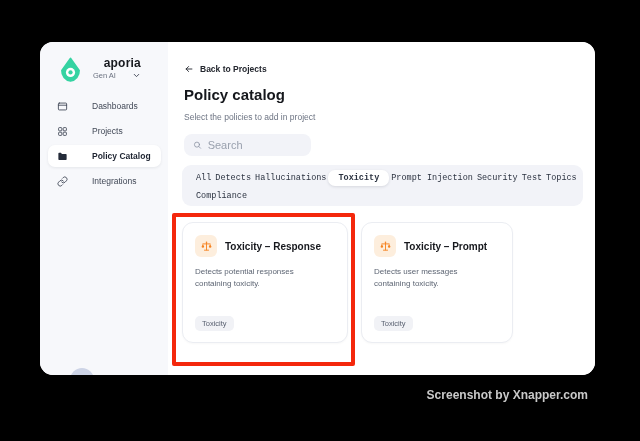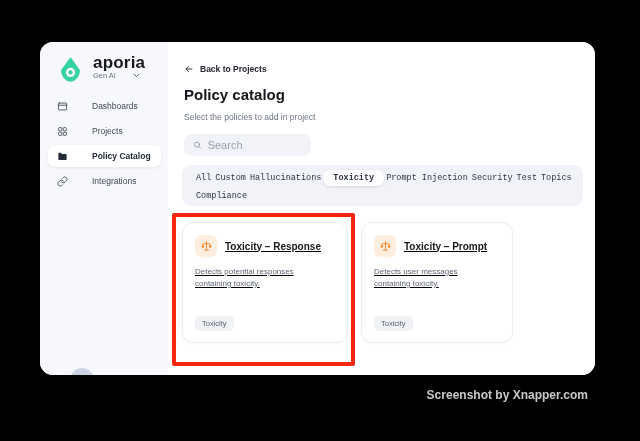--- a/index.html
+++ b/index.html
@@ -6,21 +6,21 @@
   html,body { background:#000; }
   .stage { position:relative; width:640px; height:441px; background:#000; overflow:hidden; }
 
   .window { position:absolute; left:40px; top:42px; width:555px; height:333px;
             background:#fff; border-radius:13px; overflow:hidden; }
 
   
   .sidebar { position:absolute; left:0; top:0; bottom:0; width:128px; background:#f7f8fb; }
   .brand-block { position:absolute; top:14px; left:17px; display:flex; gap:9px; align-items:flex-start; }
   .brand-col { display:flex; flex-direction:column; }
-  .brand-name { font-size:17px; font-weight:700; color:#16181d; letter-spacing:.2px; line-height:14px; }
+  .brand-name { font-size:12px; font-weight:700; color:#16181d; letter-spacing:.2px; line-height:14px;text-align:right; }
   .workspace-row { display:flex; align-items:center; margin-top:1px; }
   .workspace-name { font-size:7.5px; color:#6b7280; }
   .workspace-row svg { margin-left:16px; }
   .nav { position:absolute; top:53px; left:8px; right:7px; }
   .nav-item { display:flex; align-items:center; gap:24px; height:22px; padding:0 9px;
               border-radius:7px; font-size:8.5px; color:#414856; cursor:pointer; margin-bottom:3px; }
   .nav-item.active { background:#fff; box-shadow:0 1px 3px rgba(16,24,40,.08); color:#1d2330; font-weight:700; }
   .nav-item svg { flex:0 0 auto; }
   .sidebar-footer { position:absolute; bottom:24px; left:8px; right:7px; }
   .avatar-circle { position:absolute; left:30px; bottom:-17px; width:24px; height:24px;
@@ -40,21 +40,21 @@
 
   .tabs-box { position:absolute; left:14px; top:123px; width:401px; height:41px;
               background:#f2f3f8; border-radius:9px; padding:4px 12px 0; }
   .tabs-row1 { display:flex; justify-content:space-between; align-items:center; height:18px; }
   .tabs-row2 { display:flex; align-items:center; height:16px; margin-top:1px; }
   .tab { font-size:8.5px; color:#2b3240; padding:3px 2px; border-radius:7px; cursor:pointer; white-space:nowrap;font-family:Liberation Mono, monospace; }
   .tab.active { background:#fff; font-weight:700; padding:3px 10px; box-shadow:0 1px 3px rgba(16,24,40,.12); }
 
   .cards-row { position:absolute; left:14px; top:180px; display:flex; gap:13px; }
   .policy-card { position:relative; height:121px; background:#fff; border:1px solid #ebedf2;
-                 border-radius:11px; padding:12px; box-shadow:0 1px 2px rgba(16,24,40,.03);text-decoration:underline; }
+                 border-radius:11px; padding:12px; box-shadow:0 1px 2px rgba(16,24,40,.03); }
   .card-0 { width:166px; } .card-1 { width:152px; }
   .card-head { display:flex; align-items:center; gap:8px; }
   .policy-icon-bg { width:22px; height:22px; border-radius:6px; background:#fdeedd;
                     display:flex; align-items:center; justify-content:center; }
   .card-title { font-size:10px; font-weight:700; color:#16181d; }
   .card-desc { margin-top:9px; font-size:8px; line-height:1.5; color:#5d6573; padding-right:4px; }
   .card-tag { position:absolute; left:12px; bottom:11px; background:#f1f2f6; color:#596070;
               font-size:7.5px; padding:3px 7px; border-radius:5px; }
 
   .highlight-rect { position:absolute; left:4px; top:171px; width:183px; height:153px;
@@ -141,21 +141,21 @@
         <svg width="10" height="10" viewBox="0 0 24 24" fill="none" stroke="#8b92a1" stroke-width="2.2" stroke-linecap="round">
           <circle cx="11" cy="11" r="7"></circle>
             <path d="M21 21l-4.2-4.2"></path>
         </svg>
         <input type="text" placeholder="Search" style="">
       </div>
 
       <div class="tabs-box">
         <div class="tabs-row1">
           <span class="tab">All</span>
-          <span class="tab">Custom</span>
+          <span class="tab">Detects</span>
           <span class="tab">Hallucinations</span>
           <span class="tab active">Toxicity</span>
           <span class="tab">Prompt Injection</span>
           <span class="tab">Security</span>
           <span class="tab">Test</span>
           <span class="tab">Topics</span>
         </div>
         <div class="tabs-row2">
           <span class="tab">Compliance</span>
         </div>

